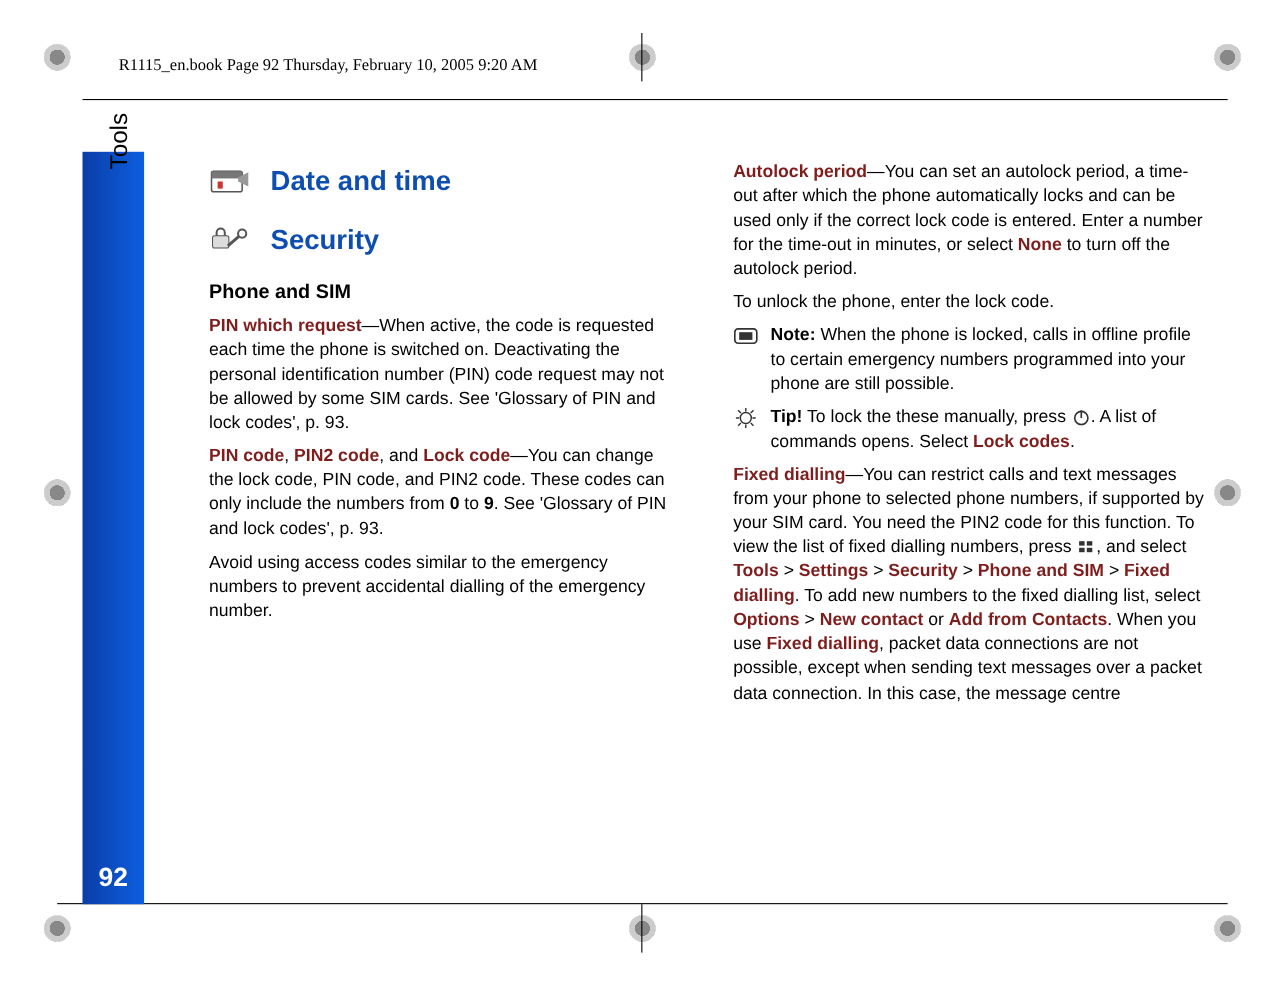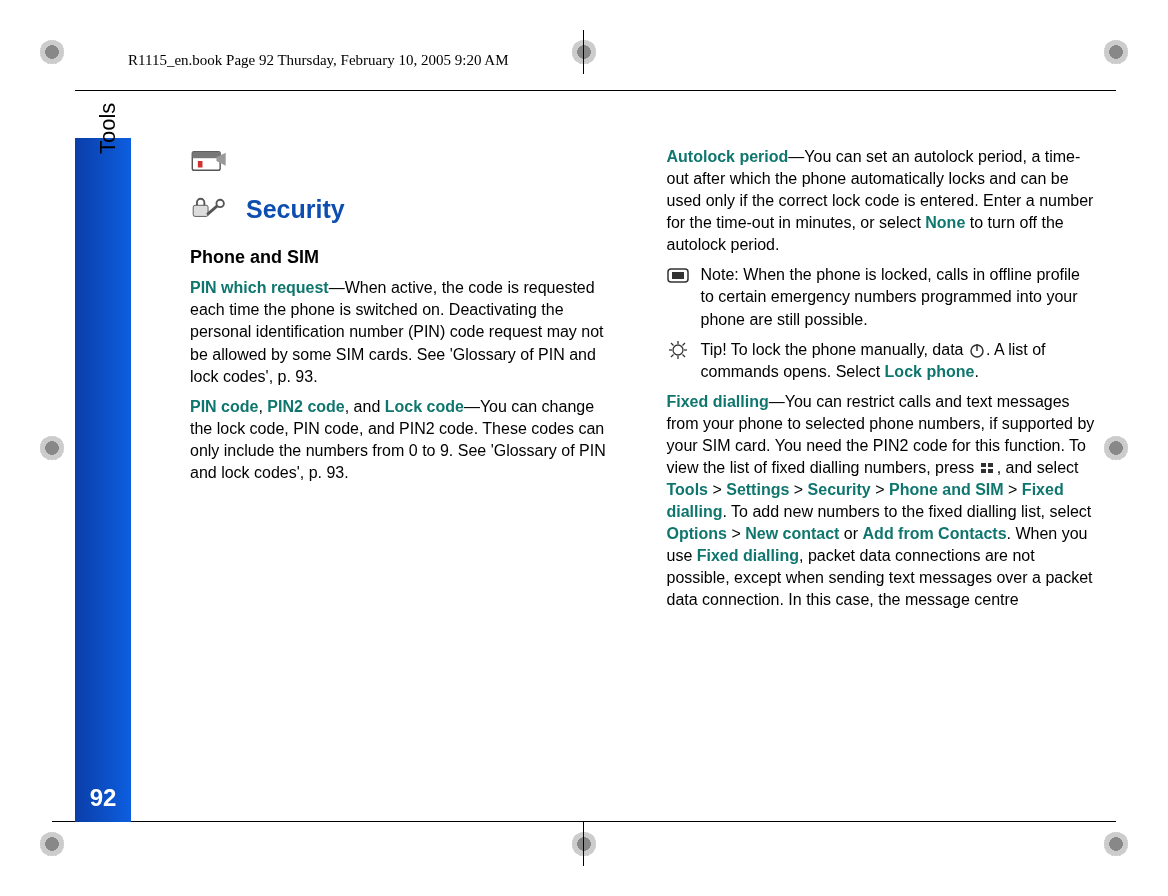--- a/index.html
+++ b/index.html
@@ -27,21 +27,21 @@
   .crop-ml { top: 50%; left: 40px; transform: translateY(-50%); }
   .crop-mr { top: 50%; right: 40px; transform: translateY(-50%); }
   .crop-mt { top:40px; left:50%; transform:translateX(-50%);}
   .crop-mt::after,.crop-mb::after{content:"";position:absolute;left:11px;top:-10px;height:44px;border-left:1px solid #000;}
   .crop-mb { bottom:40px; left:50%; transform:translateX(-50%);}
   .hline-top { position: absolute; top: 90px; left: 75px; right: 52px; border-top: 1.5px solid #000; }
   .hline-bot { position: absolute; bottom: 74px; left: 52px; right: 52px; border-top: 1.5px solid #000; }
   .header-label {
     position: absolute;
     top: 52px;
-    left: 128px;
+    left: 108px;
     font-family: Georgia, "Times New Roman", serif;
     font-size: 15px;
   }
   .page-frame {
     position: absolute;
     top: 108px;
     left: 75px;
     width: 1020px;
     height: 700px;
   }
@@ -106,22 +106,22 @@
     align-items: center;
     justify-content: center;
   }
   .icon-box svg { width: 100%; height: 100%; }
   h3 {
     font-size: 18px;
     font-weight: bold;
     margin: 14px 0 6px 0;
   }
   p { margin: 8px 0; }
-  .blue { color: #0f766e; font-weight: bold; }
-  .bold { font-weight: normal; }
+  .blue { color: #7f1d1d; font-weight: bold; }
+  .bold { font-weight: bold; }
   .note-row, .tip-row {
     margin: 8px 0 8px 0;
     padding-left: 34px;
     position: relative;
   }
   .note-row .nicon, .tip-row .nicon {
     position: absolute;
     left: 0;
     top: 2px;
     width: 26px;
@@ -162,20 +162,21 @@
     <div class="col">
       <div class="section-head">
         <span class="icon-box">
           <svg viewBox="0 0 40 28">
               <rect x="2" y="4" width="30" height="20" rx="2" fill="#fff" stroke="#555" stroke-width="1.5"></rect>
               <rect x="2" y="4" width="30" height="7" fill="#777"></rect>
               <rect x="8" y="14" width="5" height="7" fill="#c33"></rect>
               <path d="M28 10 l10 -5 v14 l-10 -5" fill="#999"></path>
             </svg>
         </span>
+        <h2>Date and time</h2>
       </div>
 
       <div class="section-head">
         <span class="icon-box">
           <svg viewBox="0 0 40 28">
               <rect x="3" y="10" width="16" height="12" rx="2" fill="#ddd" stroke="#555"></rect>
               <path d="M7 10 v-3 a4 4 0 0 1 8 0 v3" fill="none" stroke="#555" stroke-width="2"></path>
               <path d="M18 20 l14 -12" stroke="#555" stroke-width="3"></path>
               <circle cx="32" cy="8" r="4" fill="#fff" stroke="#555" stroke-width="2"></circle>
             </svg>
@@ -186,27 +187,29 @@
       <h3>Phone and SIM</h3>
 
       <p>
         <span class="blue">PIN which request</span><span>—When active, the code is requested each time the phone is switched on. Deactivating the personal identification number (PIN) code request may not be allowed by some SIM cards. See 'Glossary of PIN and lock codes', p. 93.</span>
       </p>
 
       <p>
         <span class="blue">PIN code</span><span>, </span><span class="blue">PIN2 code</span><span>, and </span><span class="blue">Lock code</span><span>—You can change the lock code, PIN code, and PIN2 code. These codes can only include the numbers from </span><span class="bold">0</span><span> to </span><span class="bold">9</span><span>. See 'Glossary of PIN and lock codes', p. 93.</span>
       </p>
 
+      <p>Avoid using access codes similar to the emergency numbers to prevent accidental dialling of the emergency number.</p>
     </div>
 
     <div class="col">
       <p>
         <span class="blue">Autolock period</span><span>—You can set an autolock period, a time-out after which the phone automatically locks and can be used only if the correct lock code is entered. Enter a number for the time-out in minutes, or select </span><span class="blue">None</span><span> to turn off the autolock period.</span>
       </p>
 
+      <p>To unlock the phone, enter the lock code.</p>
 
       <div class="note-row">
         <span class="nicon">
           <svg viewBox="0 0 26 18">
               <rect x="1" y="3" width="20" height="13" rx="3" fill="#fff" stroke="#333" stroke-width="1.5"></rect>
               <rect x="5" y="6" width="12" height="7" fill="#333"></rect>
             </svg>
         </span>
         <span class="bold">Note:</span><span> When the phone is locked, calls in offline profile to certain emergency numbers programmed into your phone are still possible.</span>
       </div>
@@ -220,24 +223,24 @@
                 <line x1="11" y1="15" x2="11" y2="18"></line>
                 <line x1="2" y1="9" x2="5" y2="9"></line>
                 <line x1="17" y1="9" x2="20" y2="9"></line>
                 <line x1="4" y1="2" x2="6.5" y2="4.5"></line>
                 <line x1="15.5" y1="13.5" x2="18" y2="16"></line>
                 <line x1="4" y1="16" x2="6.5" y2="13.5"></line>
                 <line x1="15.5" y1="4.5" x2="18" y2="2"></line>
               </g>
             </svg>
         </span>
-        <span class="bold">Tip!</span><span> To lock the phone manually, data </span><span class="inline-icon"><svg viewBox="0 0 18 16">
+        <span class="bold">Tip!</span><span> To lock the these manually, press </span><span class="inline-icon"><svg viewBox="0 0 18 16">
               <circle cx="9" cy="9" r="6" fill="none" stroke="#333" stroke-width="1.5"></circle>
               <line x1="9" y1="2" x2="9" y2="9" stroke="#333" stroke-width="1.5"></line>
-            </svg></span><span>. A list of commands opens. Select </span><span class="blue">Lock phone</span><span>.</span>
+            </svg></span><span>. A list of commands opens. Select </span><span class="blue">Lock codes</span><span>.</span>
       </div>
 
 
       <p>
         <span class="blue">Fixed dialling</span><span>—You can restrict calls and text messages from your phone to selected phone numbers, if supported by your SIM card. You need the PIN2 code for this function. To view the list of fixed dialling numbers, press </span><span class="inline-icon"><svg viewBox="0 0 18 16">
               <rect x="2" y="3" width="5" height="4" fill="#333"></rect>
               <rect x="9" y="3" width="5" height="4" fill="#333"></rect>
               <rect x="2" y="9" width="5" height="4" fill="#333"></rect>
               <rect x="9" y="9" width="5" height="4" fill="#333"></rect>
             </svg></span><span>, and select </span><span class="blue">Tools</span><span> &gt; </span><span class="blue">Settings</span><span> &gt; </span><span class="blue">Security</span><span> &gt; </span><span class="blue">Phone and SIM</span><span> &gt; </span><span class="blue">Fixed dialling</span><span>. To add new numbers to the fixed dialling list, select </span><span class="blue">Options</span><span> &gt; </span><span class="blue">New contact</span><span> or </span><span class="blue">Add from Contacts</span><span>. When you use </span><span class="blue">Fixed dialling</span><span>, packet data connections are not possible, except when sending text messages over a packet data connection. In this case, the message centre</span>

